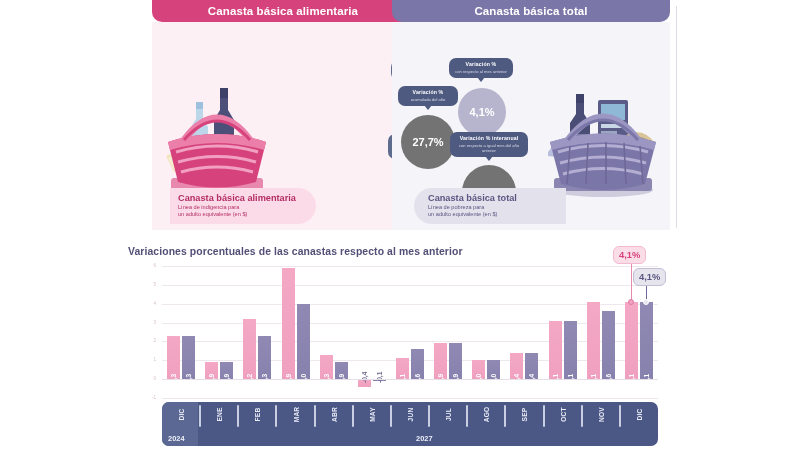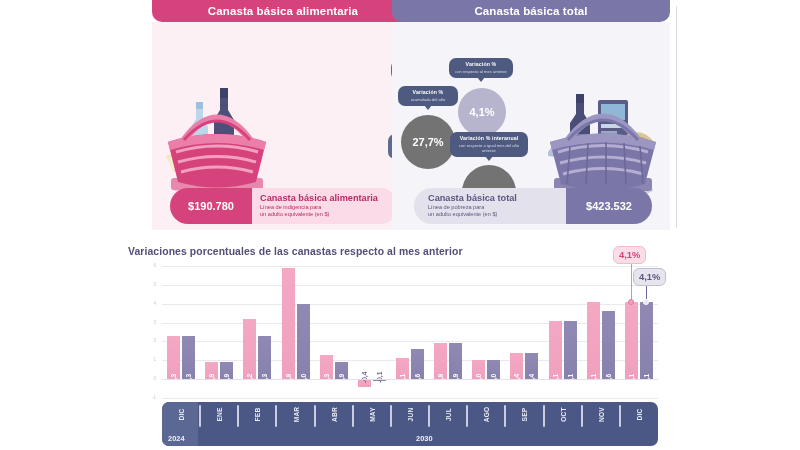--- a/index.html
+++ b/index.html
@@ -168,21 +168,20 @@
       </div>
       <div class="bubble p-mid" style="left:317px; top:96px; width:51px; height:51px; font-size:11px;">31,2%</div>
 
       <div class="tag pinkish" style="left:236px; top:112px; width:76px;">
         <div class="t1">Variación % interanual</div>
         <div class="t2">con respecto a igual mes del año anterior</div>
       </div>
       <div class="bubble p-mid" style="left:246px; top:146px; width:52px; height:52px; font-size:11px;">31,2%</div>
 
       <div class="strip" style="left:18px; width:228px;">
-        <div class="pill" style="width:82px; background:#d6437c; border-radius:18px 0 0 18px;">$190.780</div>
         <div class="strip-txt" style="background:#fbdbe7; height:36px; width:146px; border-radius:0 18px 18px 0; padding:5px 0 0 8px; color:#b32f66;">
           <div class="big">Canasta básica alimentaria</div>
           <div class="sml">Línea de indigencia para</div>
           <div class="sml">un adulto equivalente (en $)</div>
         </div>
       </div>
     </div>
   </div>
 
   <div class="panel" id="cbt">
@@ -242,21 +241,20 @@
         <div class="t2">con respecto a igual mes del año anterior</div>
       </div>
       <div class="bubble v-mid" style="left:70px; top:143px; width:54px; height:54px; font-size:11px;">27,7%</div>
 
       <div class="strip" style="left:22px; width:238px;">
         <div class="strip-txt" style="background:#e3e1ec; height:36px; width:152px; border-radius:18px 0 0 18px; padding:5px 0 0 14px; color:#5b5682;">
           <div class="big">Canasta básica total</div>
           <div class="sml">Línea de pobreza para</div>
           <div class="sml">un adulto equivalente (en $)</div>
         </div>
-        <div class="pill" style="width:86px; background:#7b76a8; border-radius:0 18px 18px 0;">$423.532</div>
       </div>
     </div>
   </div>
 
   <div class="divider"></div>
 
   <div id="chart">
     <div class="chart-title">Variaciones porcentuales de las canastas respecto al mes anterior</div>
 
     <div class="plot">
@@ -396,18 +394,18 @@
           <div class="sep" style="left: 342.385px;"></div>
           <div class="mlab" style="left: 388.615px; top: 9px;">OCT</div>
           <div class="sep" style="left: 380.538px;"></div>
           <div class="mlab" style="left: 426.769px; top: 9px;">NOV</div>
           <div class="sep" style="left: 418.692px;"></div>
           <div class="mlab" style="left: 464.923px; top: 9px;">DIC</div>
           <div class="sep" style="left: 456.846px;"></div>
         </div>
       <div id="years">
           <div class="yr" style="left: 6.07692px;">2024</div>
-          <div class="yr" style="left: 254.077px;">2030</div>
+          <div class="yr" style="left: 254.077px;">2027</div>
         </div>
     </div>
   </div>
 
 </div>
 
 </body></html>

